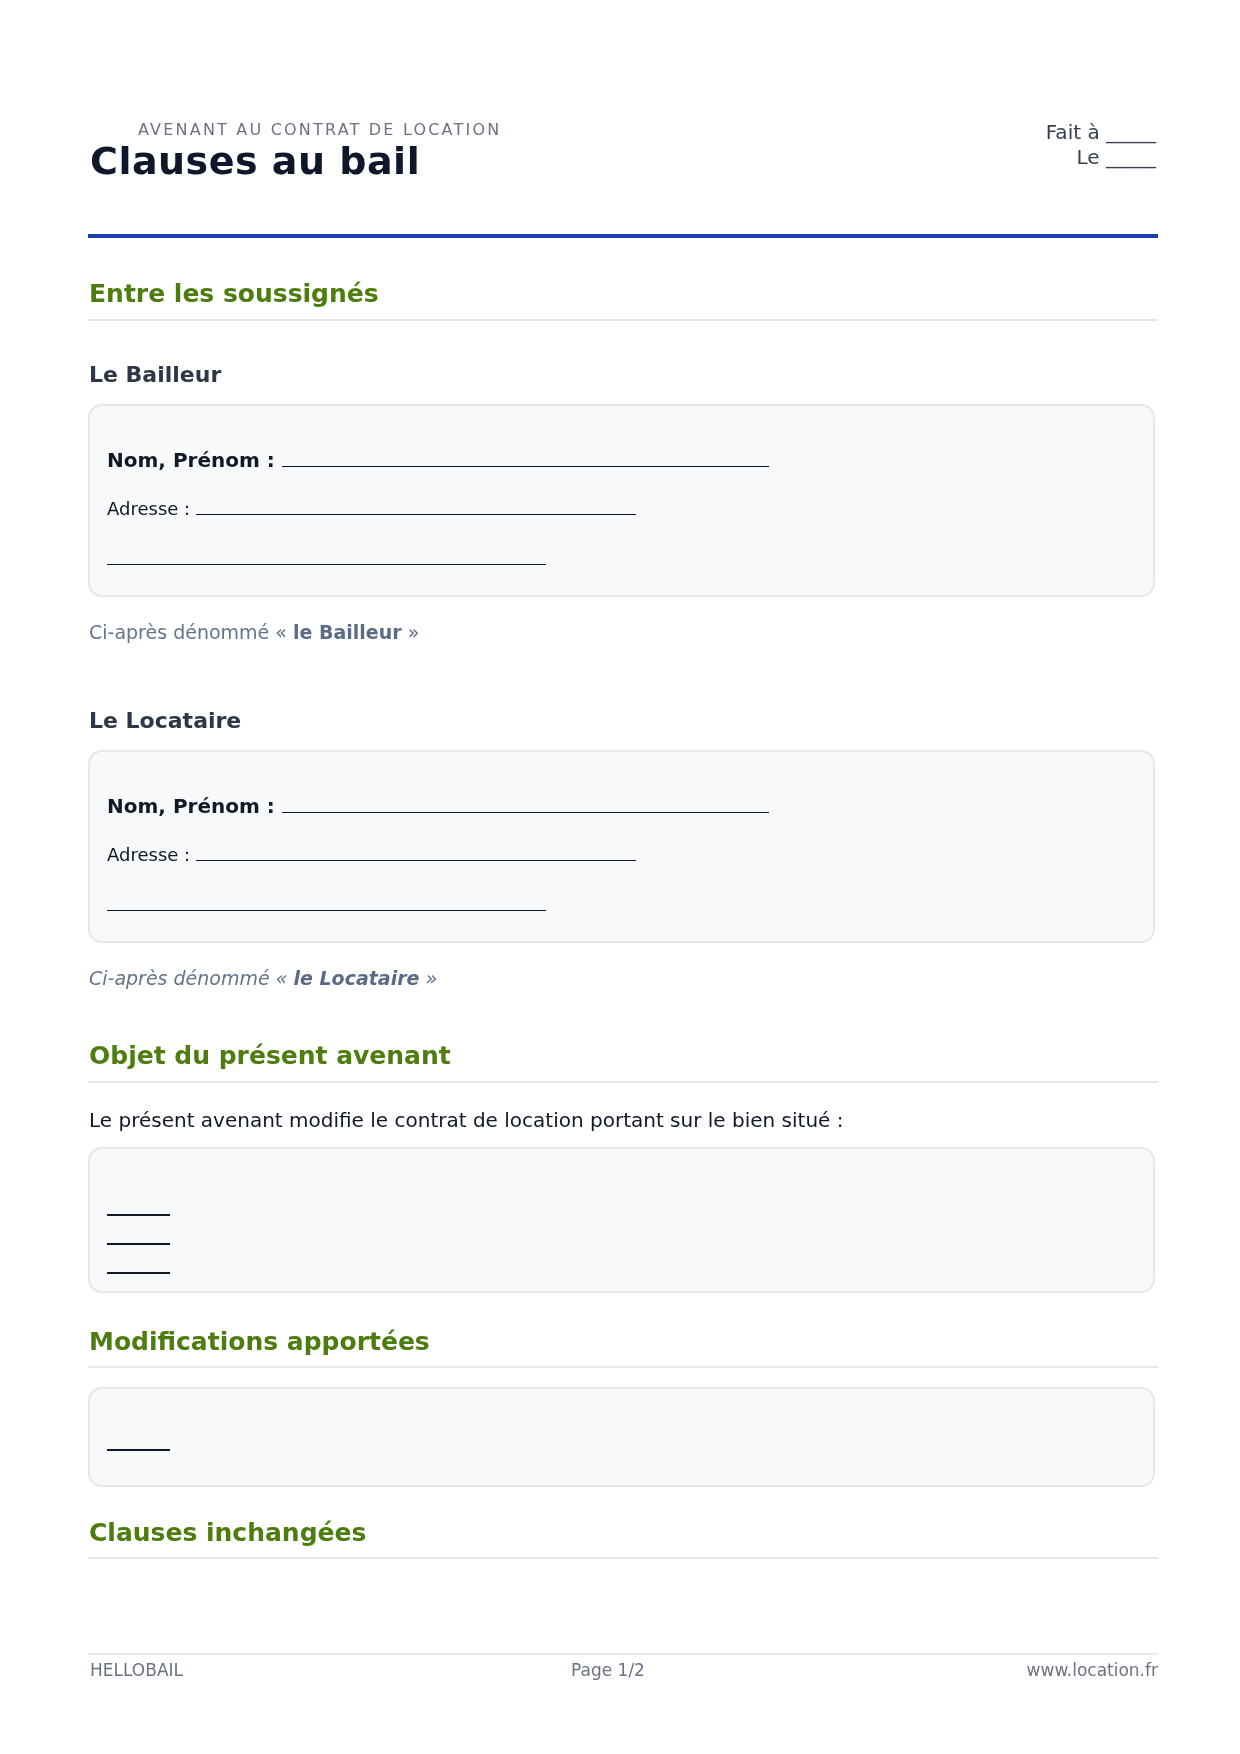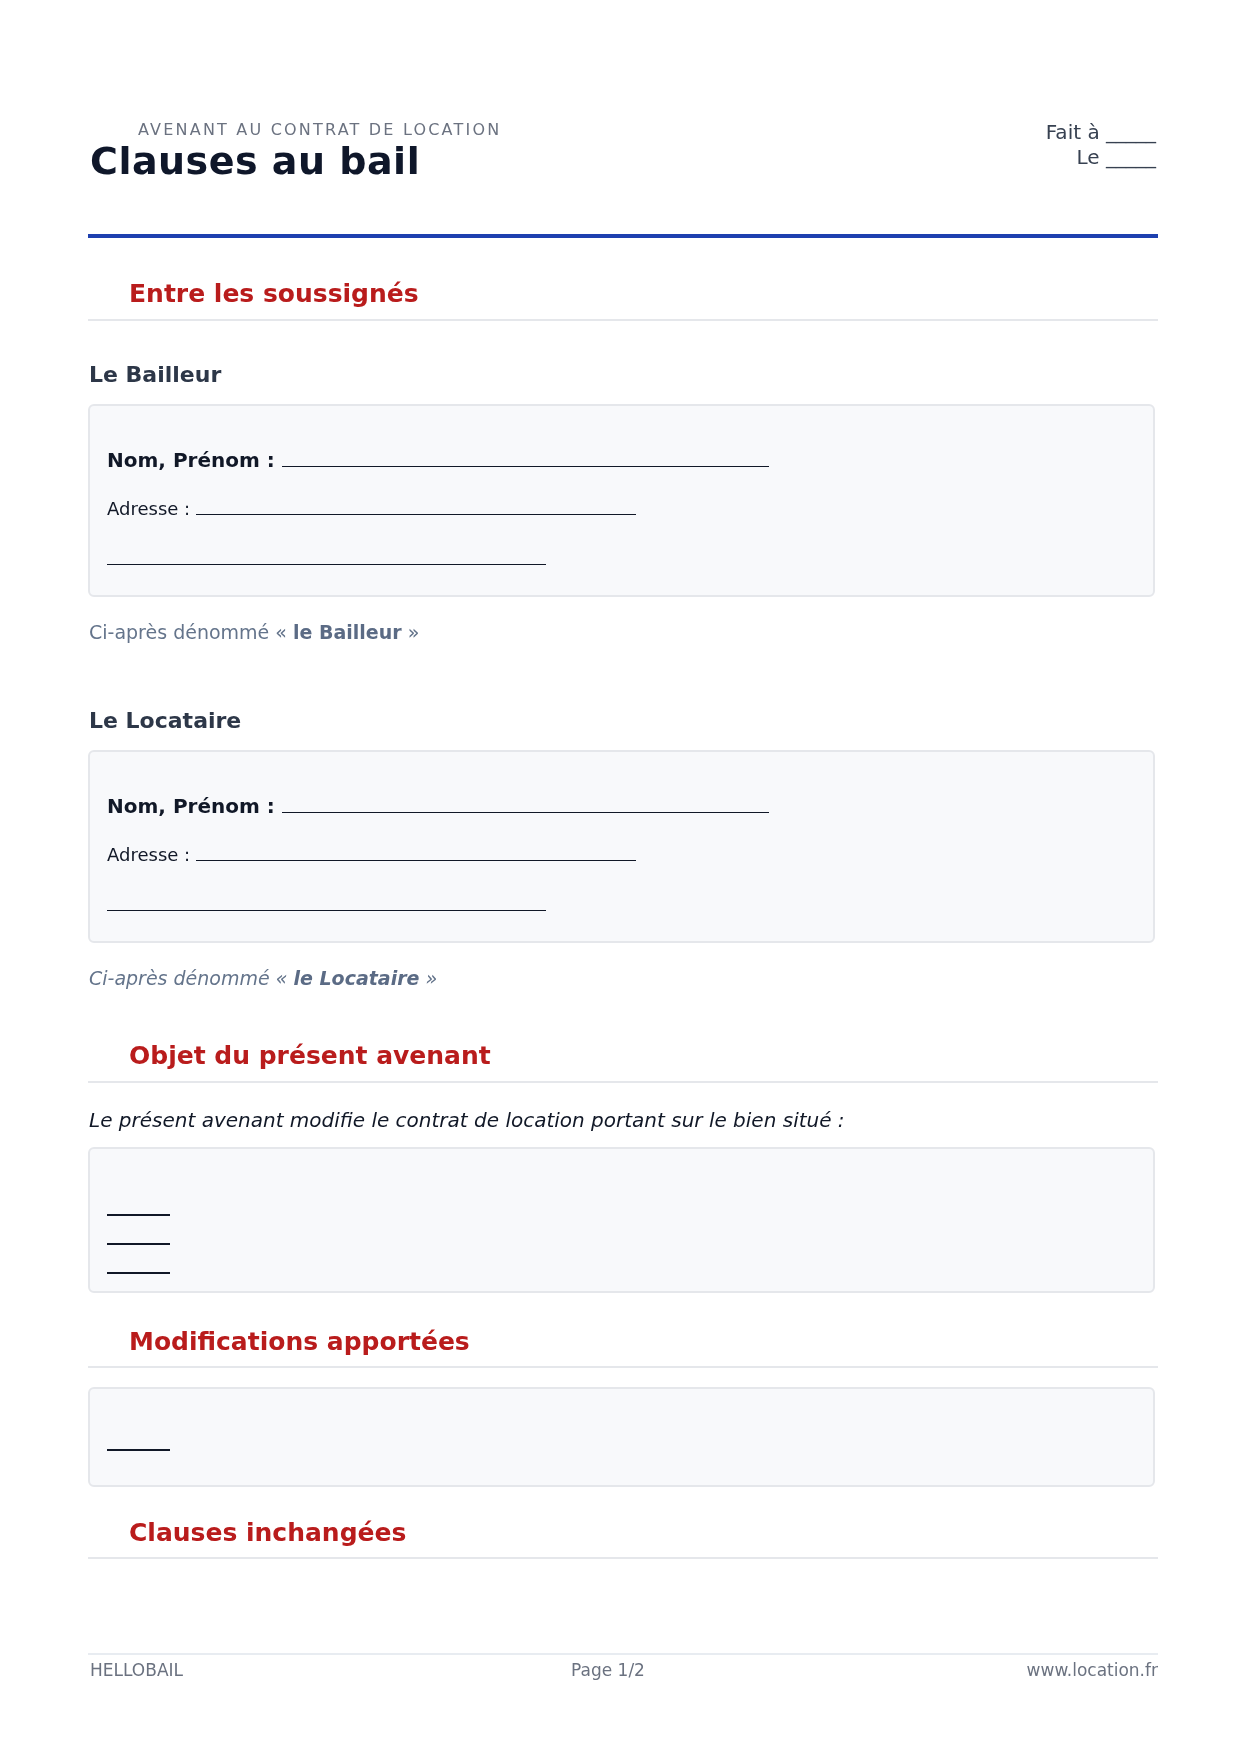--- a/index.html
+++ b/index.html
@@ -3,24 +3,24 @@
 <meta charset="utf-8">
 <style>
   html, body { margin:0; padding:0; background:#ffffff; }
   body { width:1240px; height:1754px; position:relative; overflow:hidden;
          font-family:"DejaVu Sans", sans-serif; color:#111827; }
   .abs { position:absolute; }
   .kicker { left:91px; top:120px; font-size:16px; letter-spacing:2.2px; color:#6b7280; white-space:nowrap;margin-left:47px; }
   .title { left:90px; top:139px; font-size:38px; font-weight:bold; color:#0f172a; white-space:nowrap; letter-spacing:0.5px; }
   .meta { right:84px; top:120px; text-align:right; font-size:20px; color:#374151; line-height:25px; }
   .rule-main { left:88px; width:1070px; top:234px; height:4px; background:#1e40af; }
-  .h2 { left:89px; font-size:25px; font-weight:bold; color:#b91c1c; white-space:nowrap;margin-left:40px; }
+  .h2 { left:89px; font-size:25px; font-weight:bold; color:#4d7c0f; white-space:nowrap; }
   .divider { left:88px; width:1070px; height:2px; background:#e5e7eb; }
   .h3 { left:89px; font-size:22px; font-weight:bold; color:#2d3748; white-space:nowrap; }
-  .box { left:88px; width:1067px; background:#f8f9fb; border:2px solid #e5e7eb; border-radius:6px; box-sizing:border-box; }
+  .box { left:88px; width:1067px; background:#f8f9fb; border:2px solid #e5e7eb; border-radius:14px; box-sizing:border-box; }
   .line { position:absolute; left:17px; white-space:nowrap; color:#111827; }
   .nom { font-size:20px; font-weight:bold; }
   .addr { font-size:18px; }
   .blank { display:inline-block; border-bottom:1.5px solid #111827; vertical-align:baseline; height:1px; }
   .note { left:89px; font-size:19px; color:#64748b; white-space:nowrap; }
   .note b { color:#5b6b85; }
   .para { left:89px; font-size:20px; color:#111827; white-space:nowrap; }
   .short { width:63px; border-bottom:2px solid #111827; position:absolute; left:17px; height:0; }
   .footer-rule { left:88px; width:1070px; top:1653px; height:2px; background:#e8ecf1; }
   .footer { top:1660px; font-size:17px; color:#6b7280; white-space:nowrap; }
@@ -80,21 +80,21 @@
   </div>
 </div>
 <div class="abs note" style="top:967px;font-style:italic;">
   <span>Ci-après dénommé «</span>
   <b>le Locataire</b>
   <span>»</span>
 </div>
 
 <div class="abs h2" style="top:1041px;">Objet du présent avenant</div>
 <div class="abs divider" style="top:1081px;"></div>
-<div class="abs para" style="top:1108px;font-style:italic;">Le présent avenant modifie le contrat de location portant sur le bien situé :</div>
+<div class="abs para" style="top:1108px;">Le présent avenant modifie le contrat de location portant sur le bien situé :</div>
 <div class="abs box" style="top:1147px; height:146px;">
   <div class="short" style="top:65px;"></div>
   <div class="short" style="top:94px;"></div>
   <div class="short" style="top:123px;"></div>
 </div>
 
 <div class="abs h2" style="top:1327px;">Modifications apportées</div>
 <div class="abs divider" style="top:1366px;"></div>
 <div class="abs box" style="top:1387px; height:100px;">
   <div class="short" style="top:60px;"></div>

